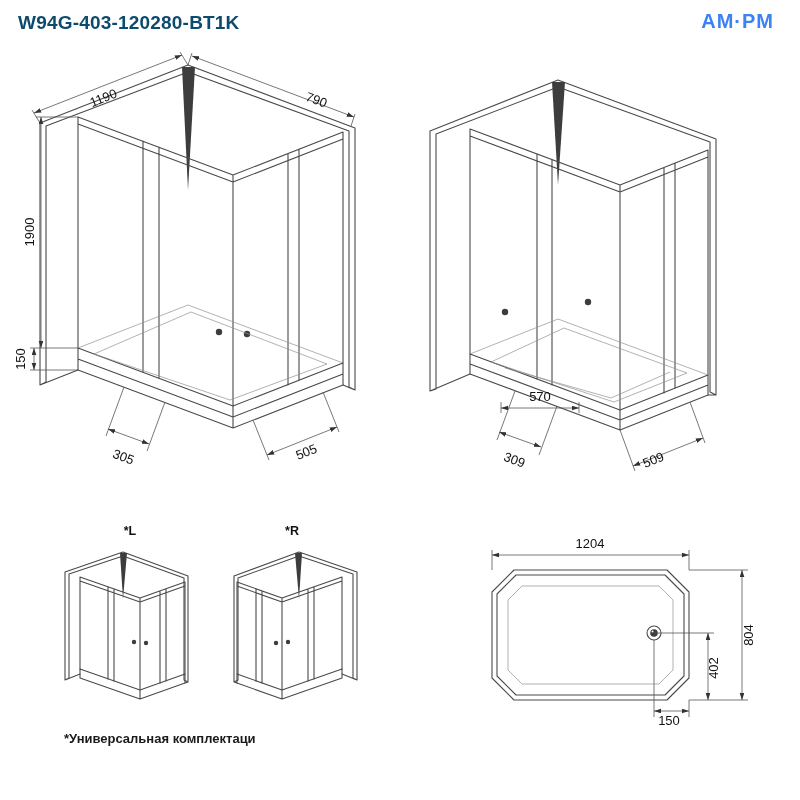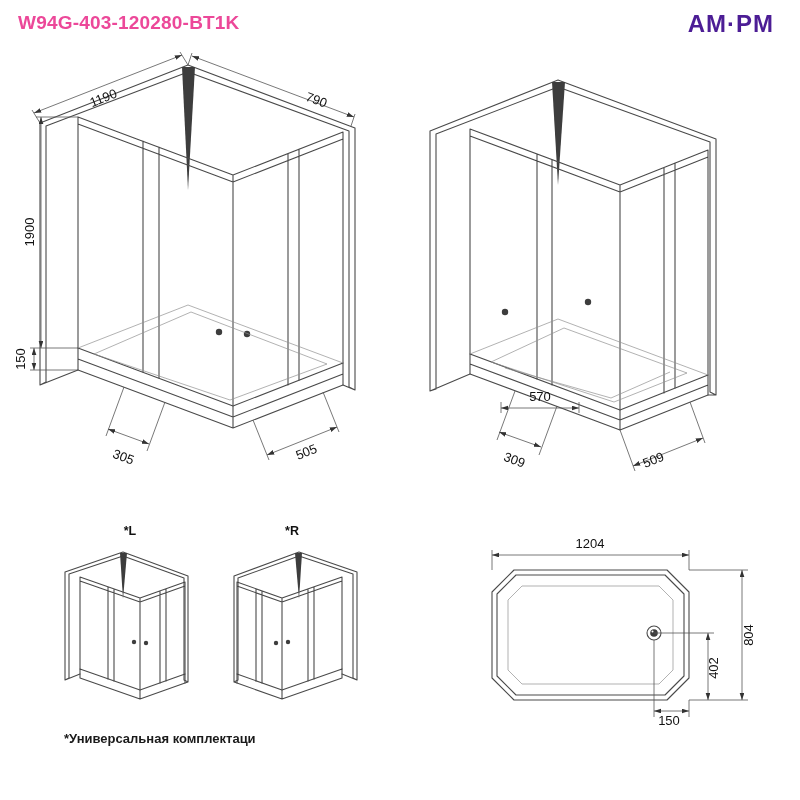--- a/index.html
+++ b/index.html
@@ -1,21 +1,21 @@
 <!DOCTYPE html>
 <html><head>
 <meta charset="utf-8">
 <style>
   html,body{margin:0;padding:0;}
   body{
     width:800px;height:800px;background:#ffffff;position:relative;overflow:hidden;
     font-family:"Liberation Sans",sans-serif;
   }
-  .codes{position:absolute;left:18px;top:10px;font-size:19px;font-weight:700;color:#ec4899;line-height:25px;letter-spacing:.2px;}
-  .logo{position:absolute;right:26px;top:10px;font-size:24px;font-weight:700;color:#4c1d95;letter-spacing:1px;}
+  .codes{position:absolute;left:18px;top:10px;font-size:19px;font-weight:700;color:#0c4a6e;line-height:25px;letter-spacing:.2px;}
+  .logo{position:absolute;right:26px;top:10px;font-size:20px;font-weight:700;color:#3b82f6;letter-spacing:1px;}
   .footnote{position:absolute;left:64px;top:731px;font-size:13px;font-weight:700;color:#1a1a1a;line-height:15px;}
   .drw{position:absolute;}
   svg{overflow:visible;}
   .ln{stroke:#4a4a4a;stroke-width:1.1;fill:none;stroke-linecap:round;stroke-linejoin:round;}
   .tn{stroke:#909090;stroke-width:.7;fill:none;}
   .dm{stroke:#555;stroke-width:.8;fill:none;}
   .wedge{fill:#3d3d3d;stroke:none;}
   .knob{fill:#3d3d3d;stroke:none;}
   text.dl{font-size:13px;fill:#111;text-anchor:middle;font-family:"Liberation Sans",sans-serif;}
   text.vl{font-size:12.5px;font-weight:700;fill:#111;text-anchor:middle;font-family:"Liberation Sans",sans-serif;}

